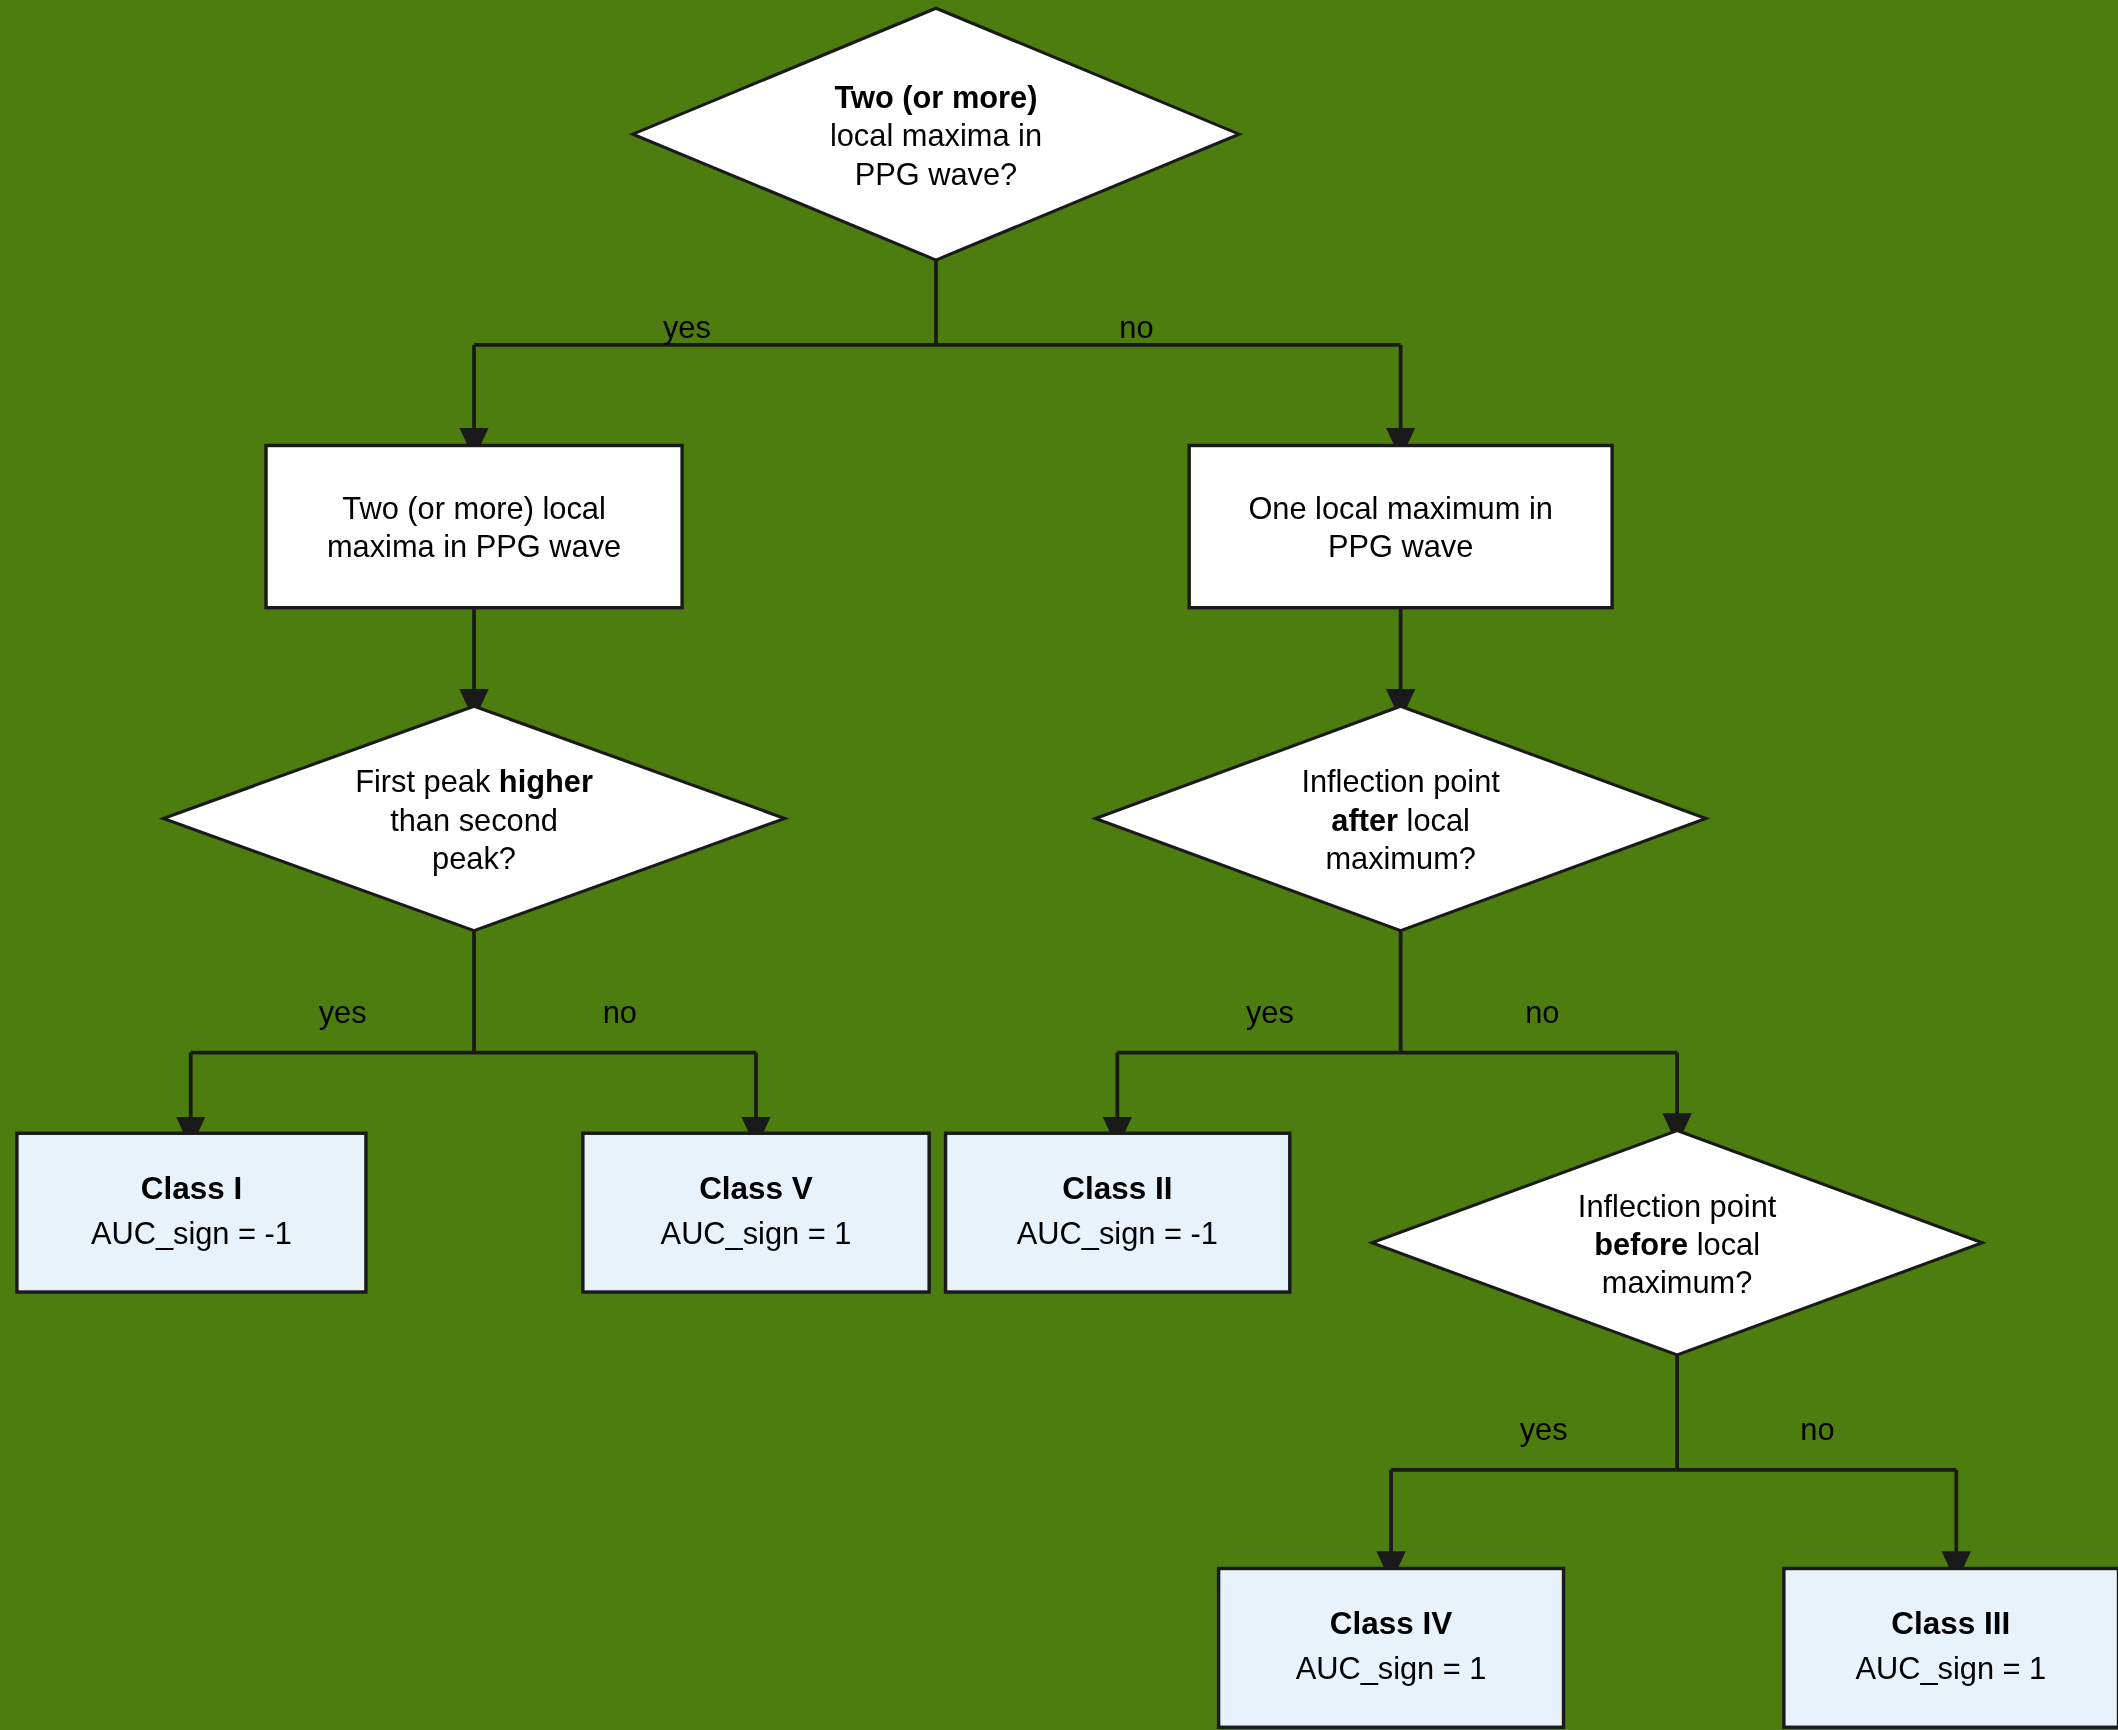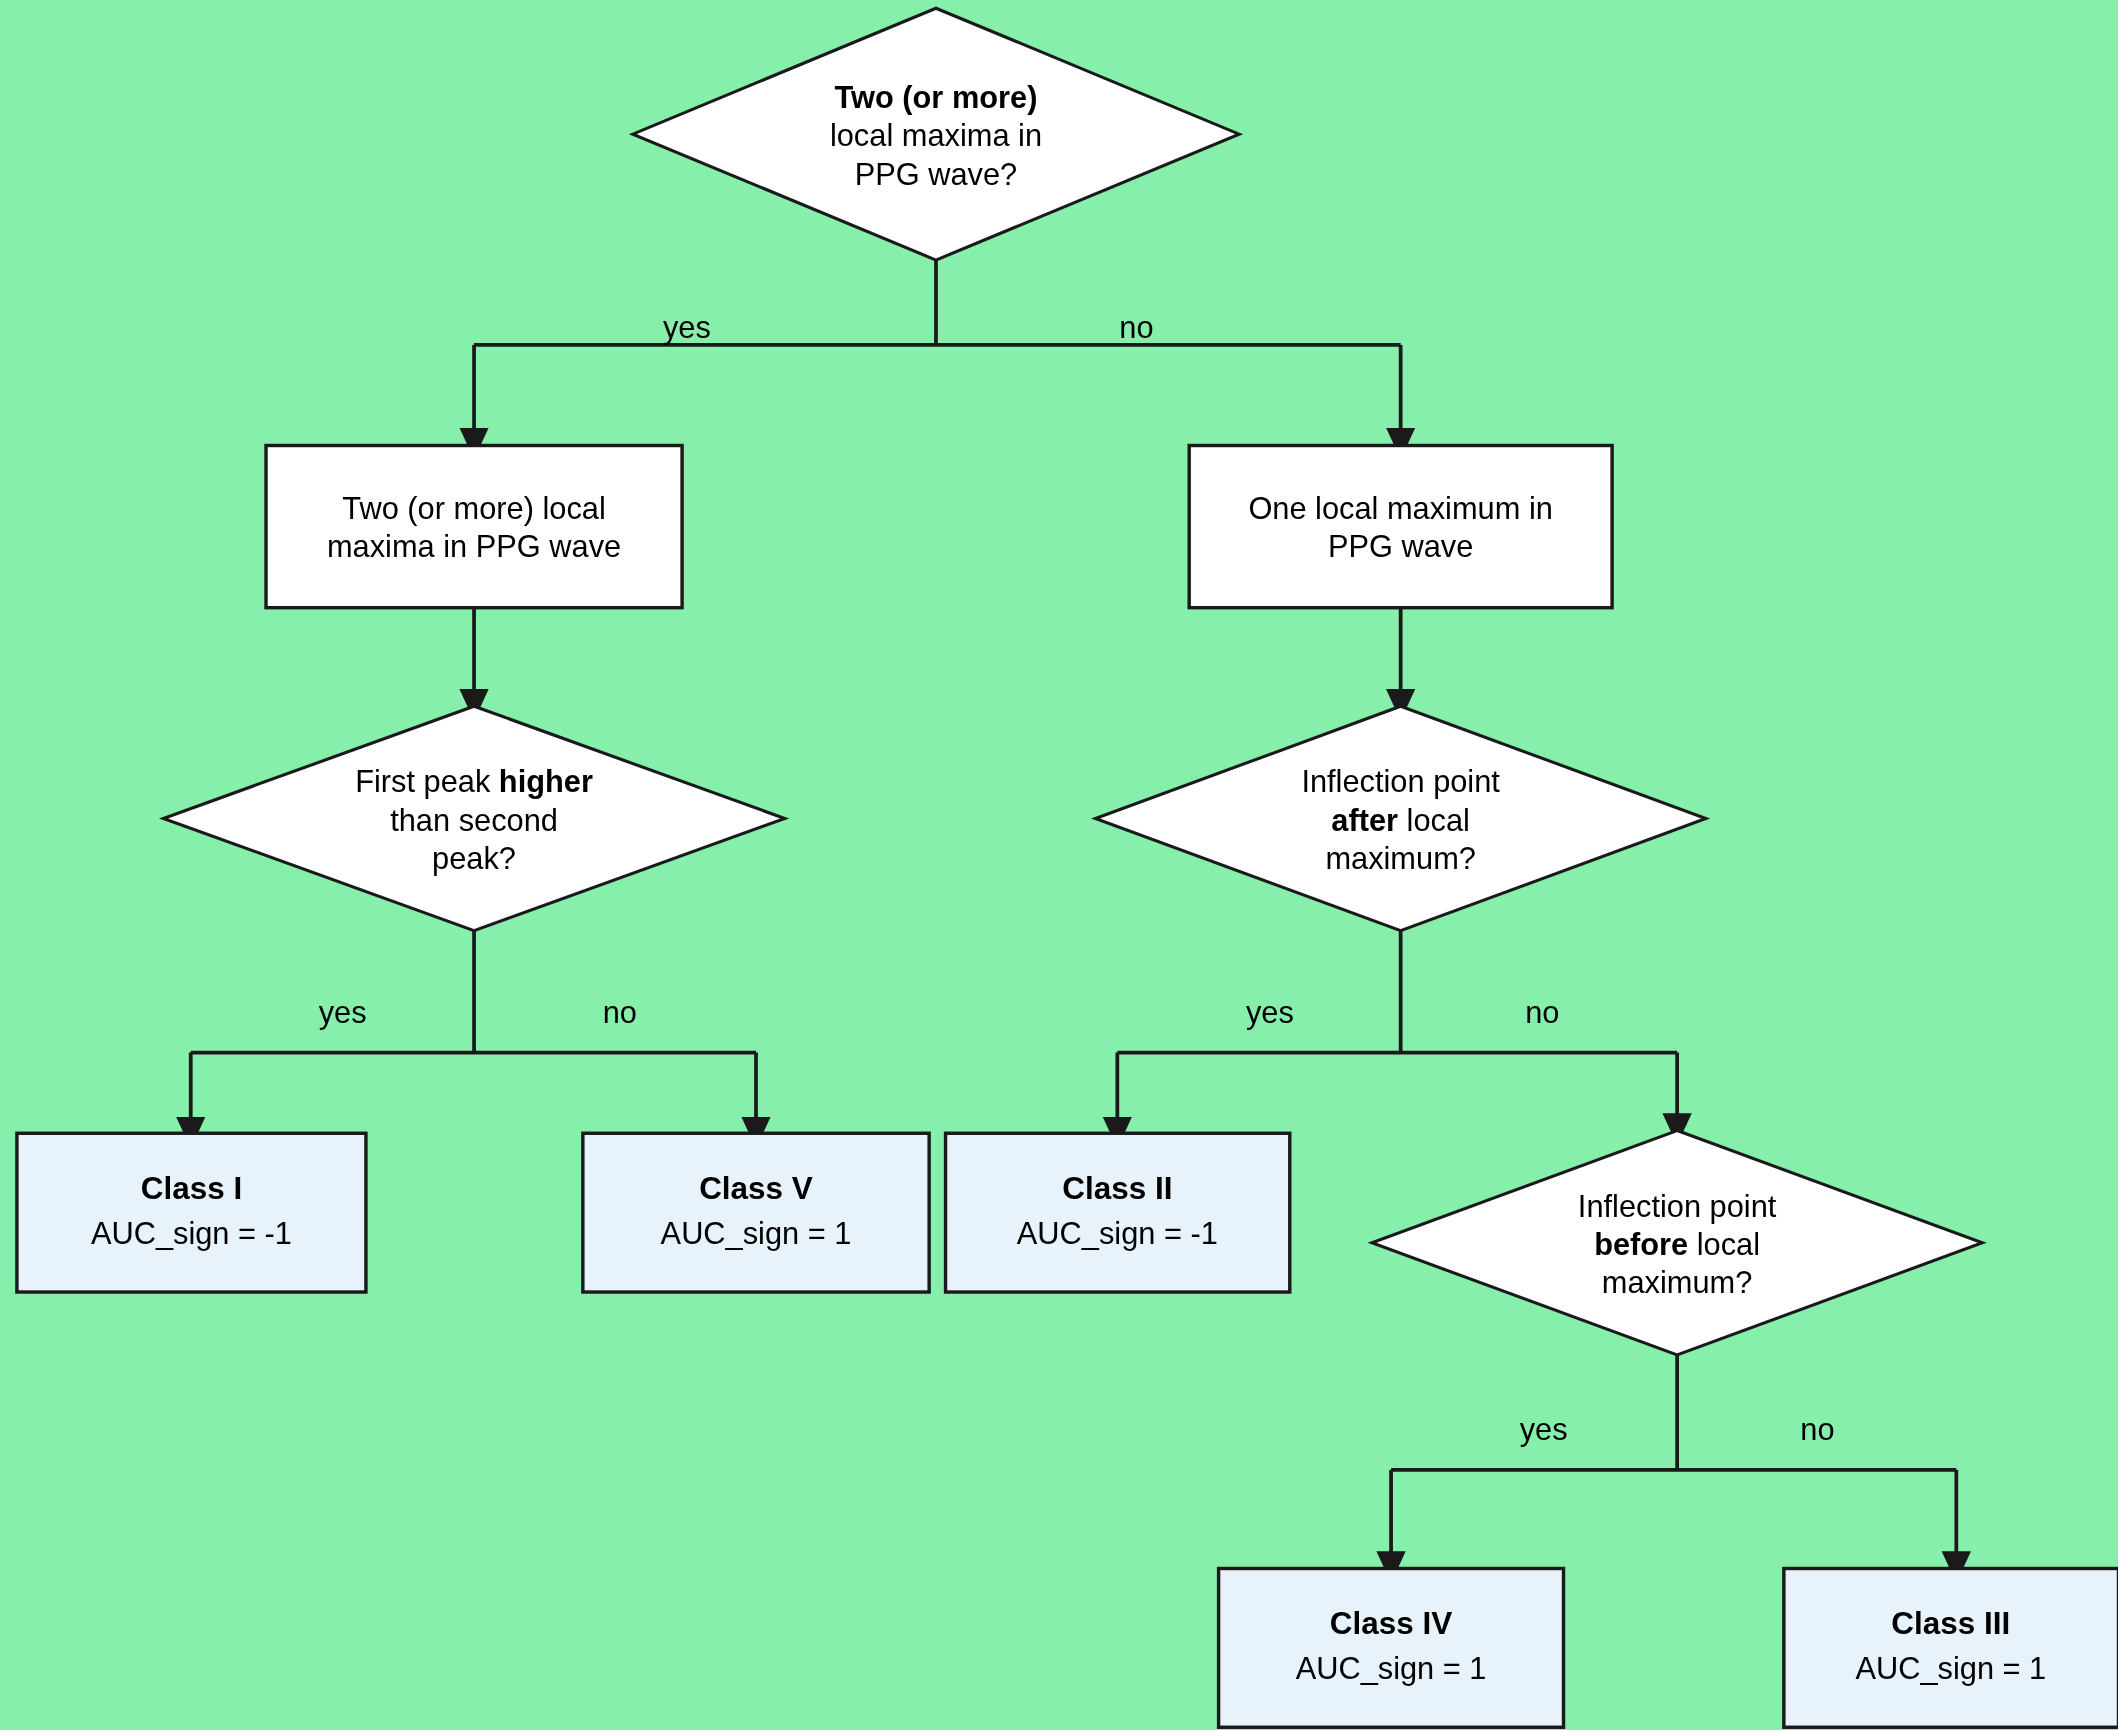--- a/index.html
+++ b/index.html
@@ -10,21 +10,21 @@
   body {
     width: 2119px;
     height: 1730px;
     font-family: "Liberation Sans", sans-serif;
     overflow: hidden;
   }
   #flowchart-root {
     position: relative;
     width: 2119px;
     height: 1730px;
-    background: #86efac;
+    background: #4d7c0f;
   }
   svg#flow-svg {
     display: block;
     width: 2119px;
     height: 1730px;
   }
   .node-shape {
     stroke: #1a1a1a;
     stroke-width: 5;
   }

